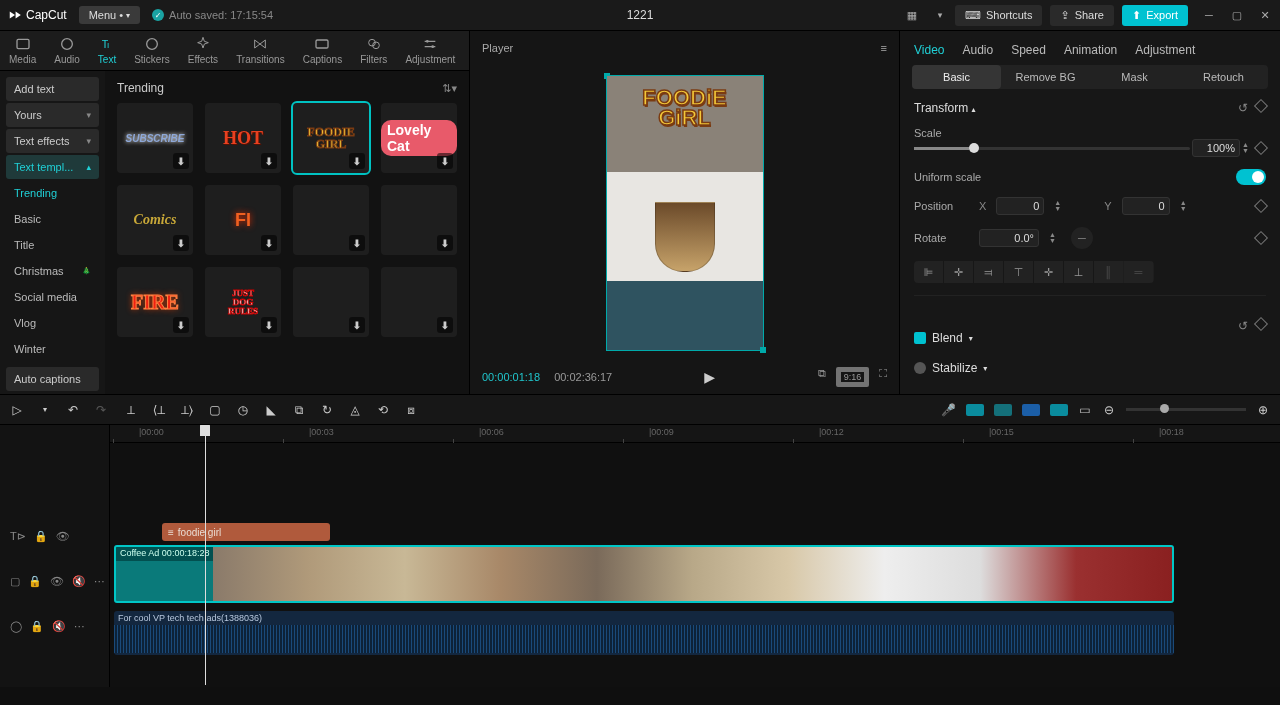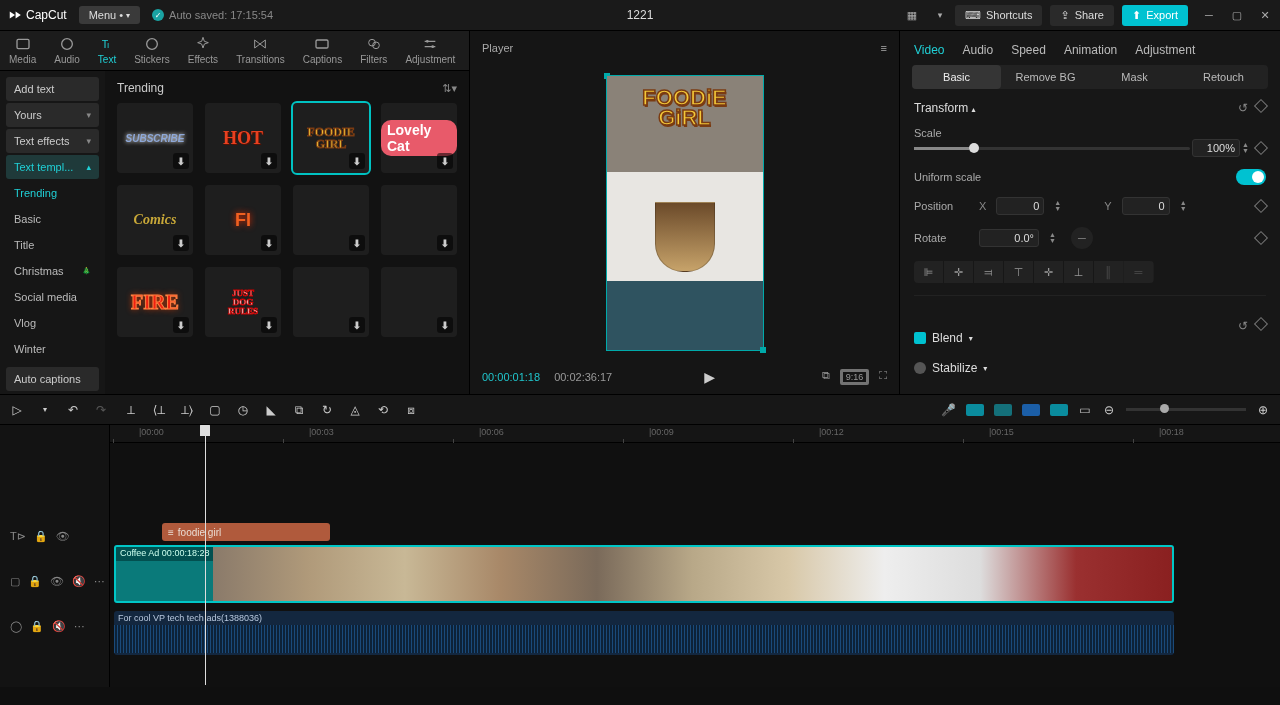--- a/index.html
+++ b/index.html
@@ -44,21 +44,21 @@
 .canvas{ width:156px; height:274px; background:#9a9a92; position:relative; outline:1px solid #0aa;}
 .canvas::before,.canvas::after{ content:''; position:absolute; width:6px; height:6px; background:#0aa; }
 .canvas::before{ left:-3px; top:-3px;} .canvas::after{ right:-3px; bottom:-3px;}
 .cv-img{ position:absolute; inset:0; background:linear-gradient(#8a8278 0 35%,#e8e6e2 35% 75%,#2f5360 75% 100%);}
 .glass{ position:absolute; left:50%; top:46%; transform:translateX(-50%); width:60px; height:70px; border-radius:0 0 28px 28px; background:linear-gradient(#6b4a2a,#c7a36a); border:1px solid rgba(0,0,0,0.2);}
 .foodie{ position:absolute; top:12px; left:0; right:0; text-align:center; font-family:Arial Black,Arial; font-weight:900; font-size:22px; line-height:0.95; color:#f4c838; -webkit-text-stroke:1.5px #7a3b12; text-shadow:1px 2px 0 #7a3b12;}
 .player-ctl{ height:34px; display:flex; align-items:center; padding:0 12px; gap:14px; font-size:11px;}
 .tc-cur{ color:#20c5cc;} .tc-tot{ color:#999;}
 .play-ic{ margin-left:78px; color:#ccc; font-size:14px;}
 .pc-right{ margin-left:auto; display:flex; gap:10px; color:#999;}
-.ratio-badge{ border:3px solid #737373; padding:0 3px; border-radius:2px; font-size:9px;}
+.ratio-badge{ border:5px solid #737373; padding:0 3px; border-radius:2px; font-size:9px;}
 .panel-right{ flex:1; background:#171717; display:flex; flex-direction:column; overflow:auto;}
 .rtab-row{ display:flex; gap:18px; padding:12px 14px 8px; font-size:12px;}
 .rtab{ color:#bbb; cursor:pointer;} .rtab.active{ color:#20d0d6;}
 .sub-row{ display:flex; background:#222; margin:0 12px; border-radius:4px;}
 .sub-item{ flex:1; text-align:center; padding:6px 0; font-size:11px; color:#bbb; cursor:pointer;}
 .sub-item.active{ background:#353535; border-radius:4px; color:#eee;}
 .prop-body{ padding:12px 14px; display:flex; flex-direction:column; gap:12px;}
 .prop-h{ display:flex; justify-content:space-between; align-items:center; color:#ddd; font-size:12px;}
 .icset{ display:flex; gap:8px; color:#888; font-size:12px;}
 .lbl{ color:#aaa; font-size:11px;}

